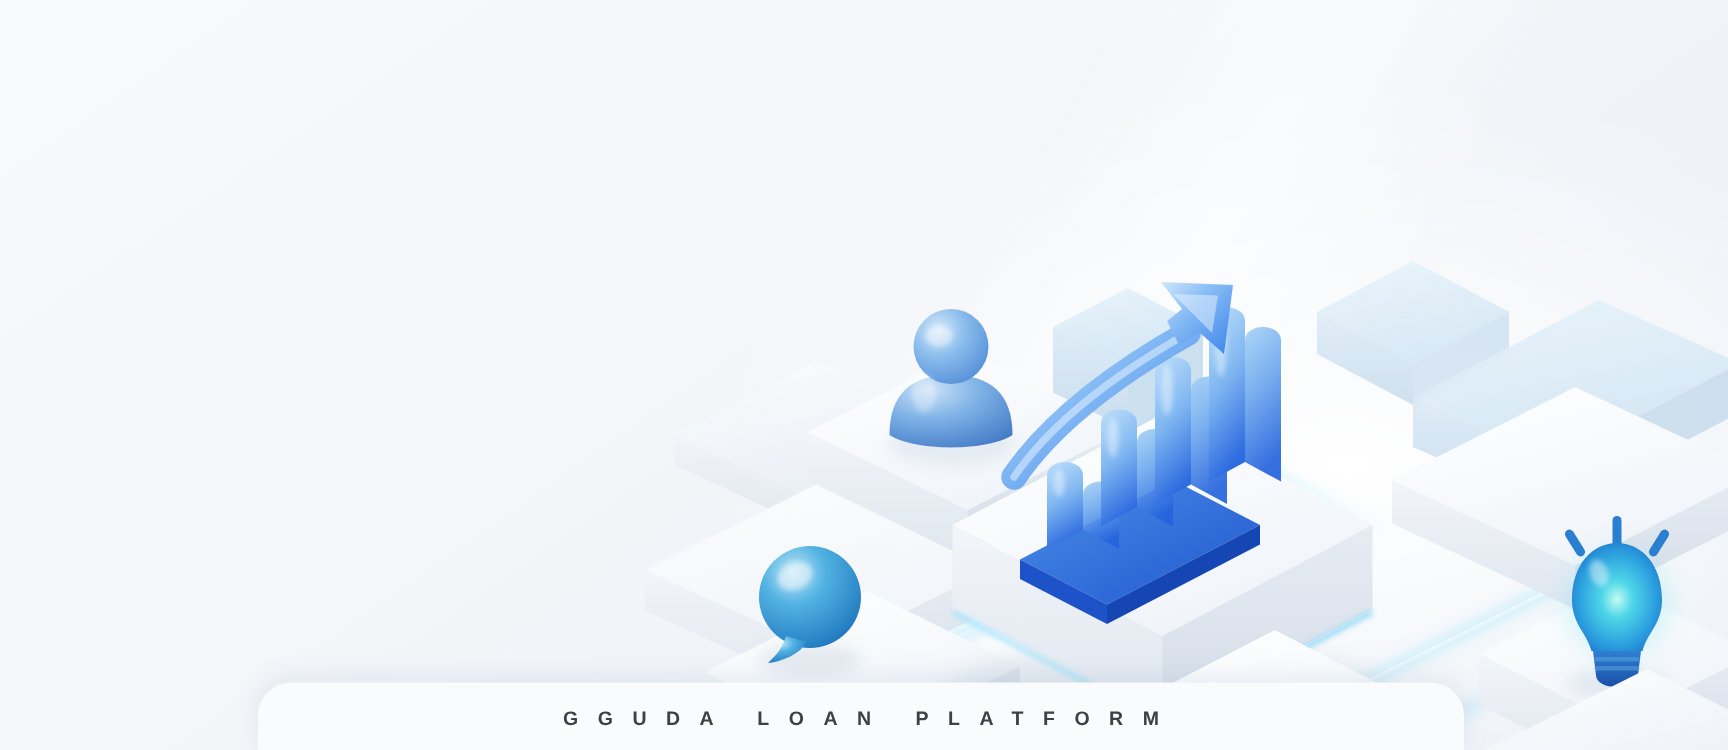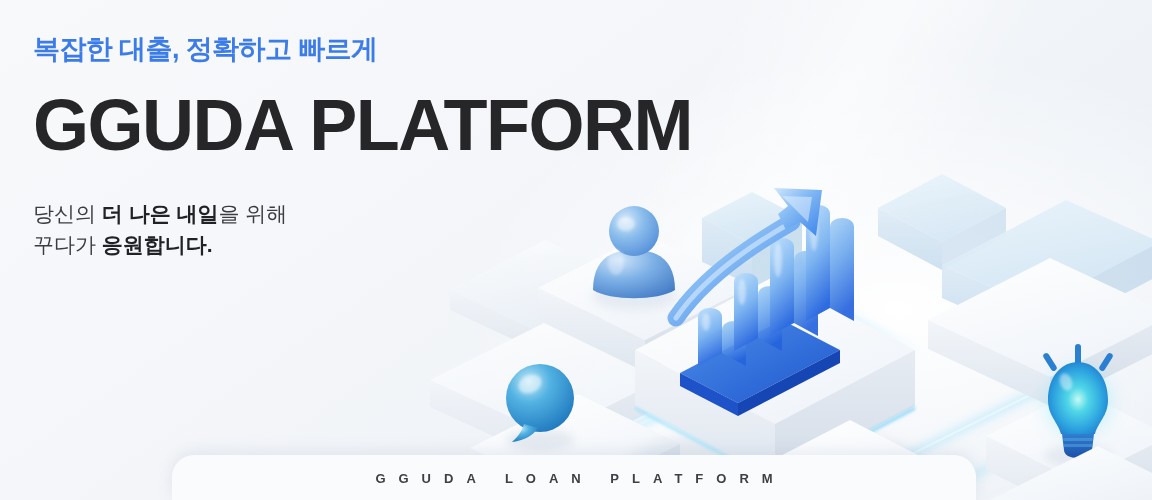--- a/index.html
+++ b/index.html
@@ -307,29 +307,17 @@
       </g>
       <g>
         <path d="M560 330 L668 276 L776 330 L668 384 Z" fill="url(#tileTopB)"></path>
       </g>
       <g opacity=".95">
         <path d="M140 348 L250 292 L360 348 L250 404 Z" fill="url(#tileTop)"></path>
       </g>
     </svg>
   </div>
 
-  <div class="copy">
-    <div class="eyebrow">복잡한 대출, 정확하고 빠르게</div>
-    <h1 class="title">GGUDA PLATFORM</h1>
-    <div class="lede">
-      <div class="lede-line">
-        <span>당신의 </span><span class="b">더 나은 내일</span><span>을 위해</span>
-      </div>
-      <div class="lede-line">
-        <span>꾸다가 </span><span class="b">응원합니다.</span>
-      </div>
-    </div>
-  </div>
 
   <div class="ribbon">
     <div class="ribbon-text">GGUDA LOAN PLATFORM</div>
   </div>
 </div>
 
 </body></html>

